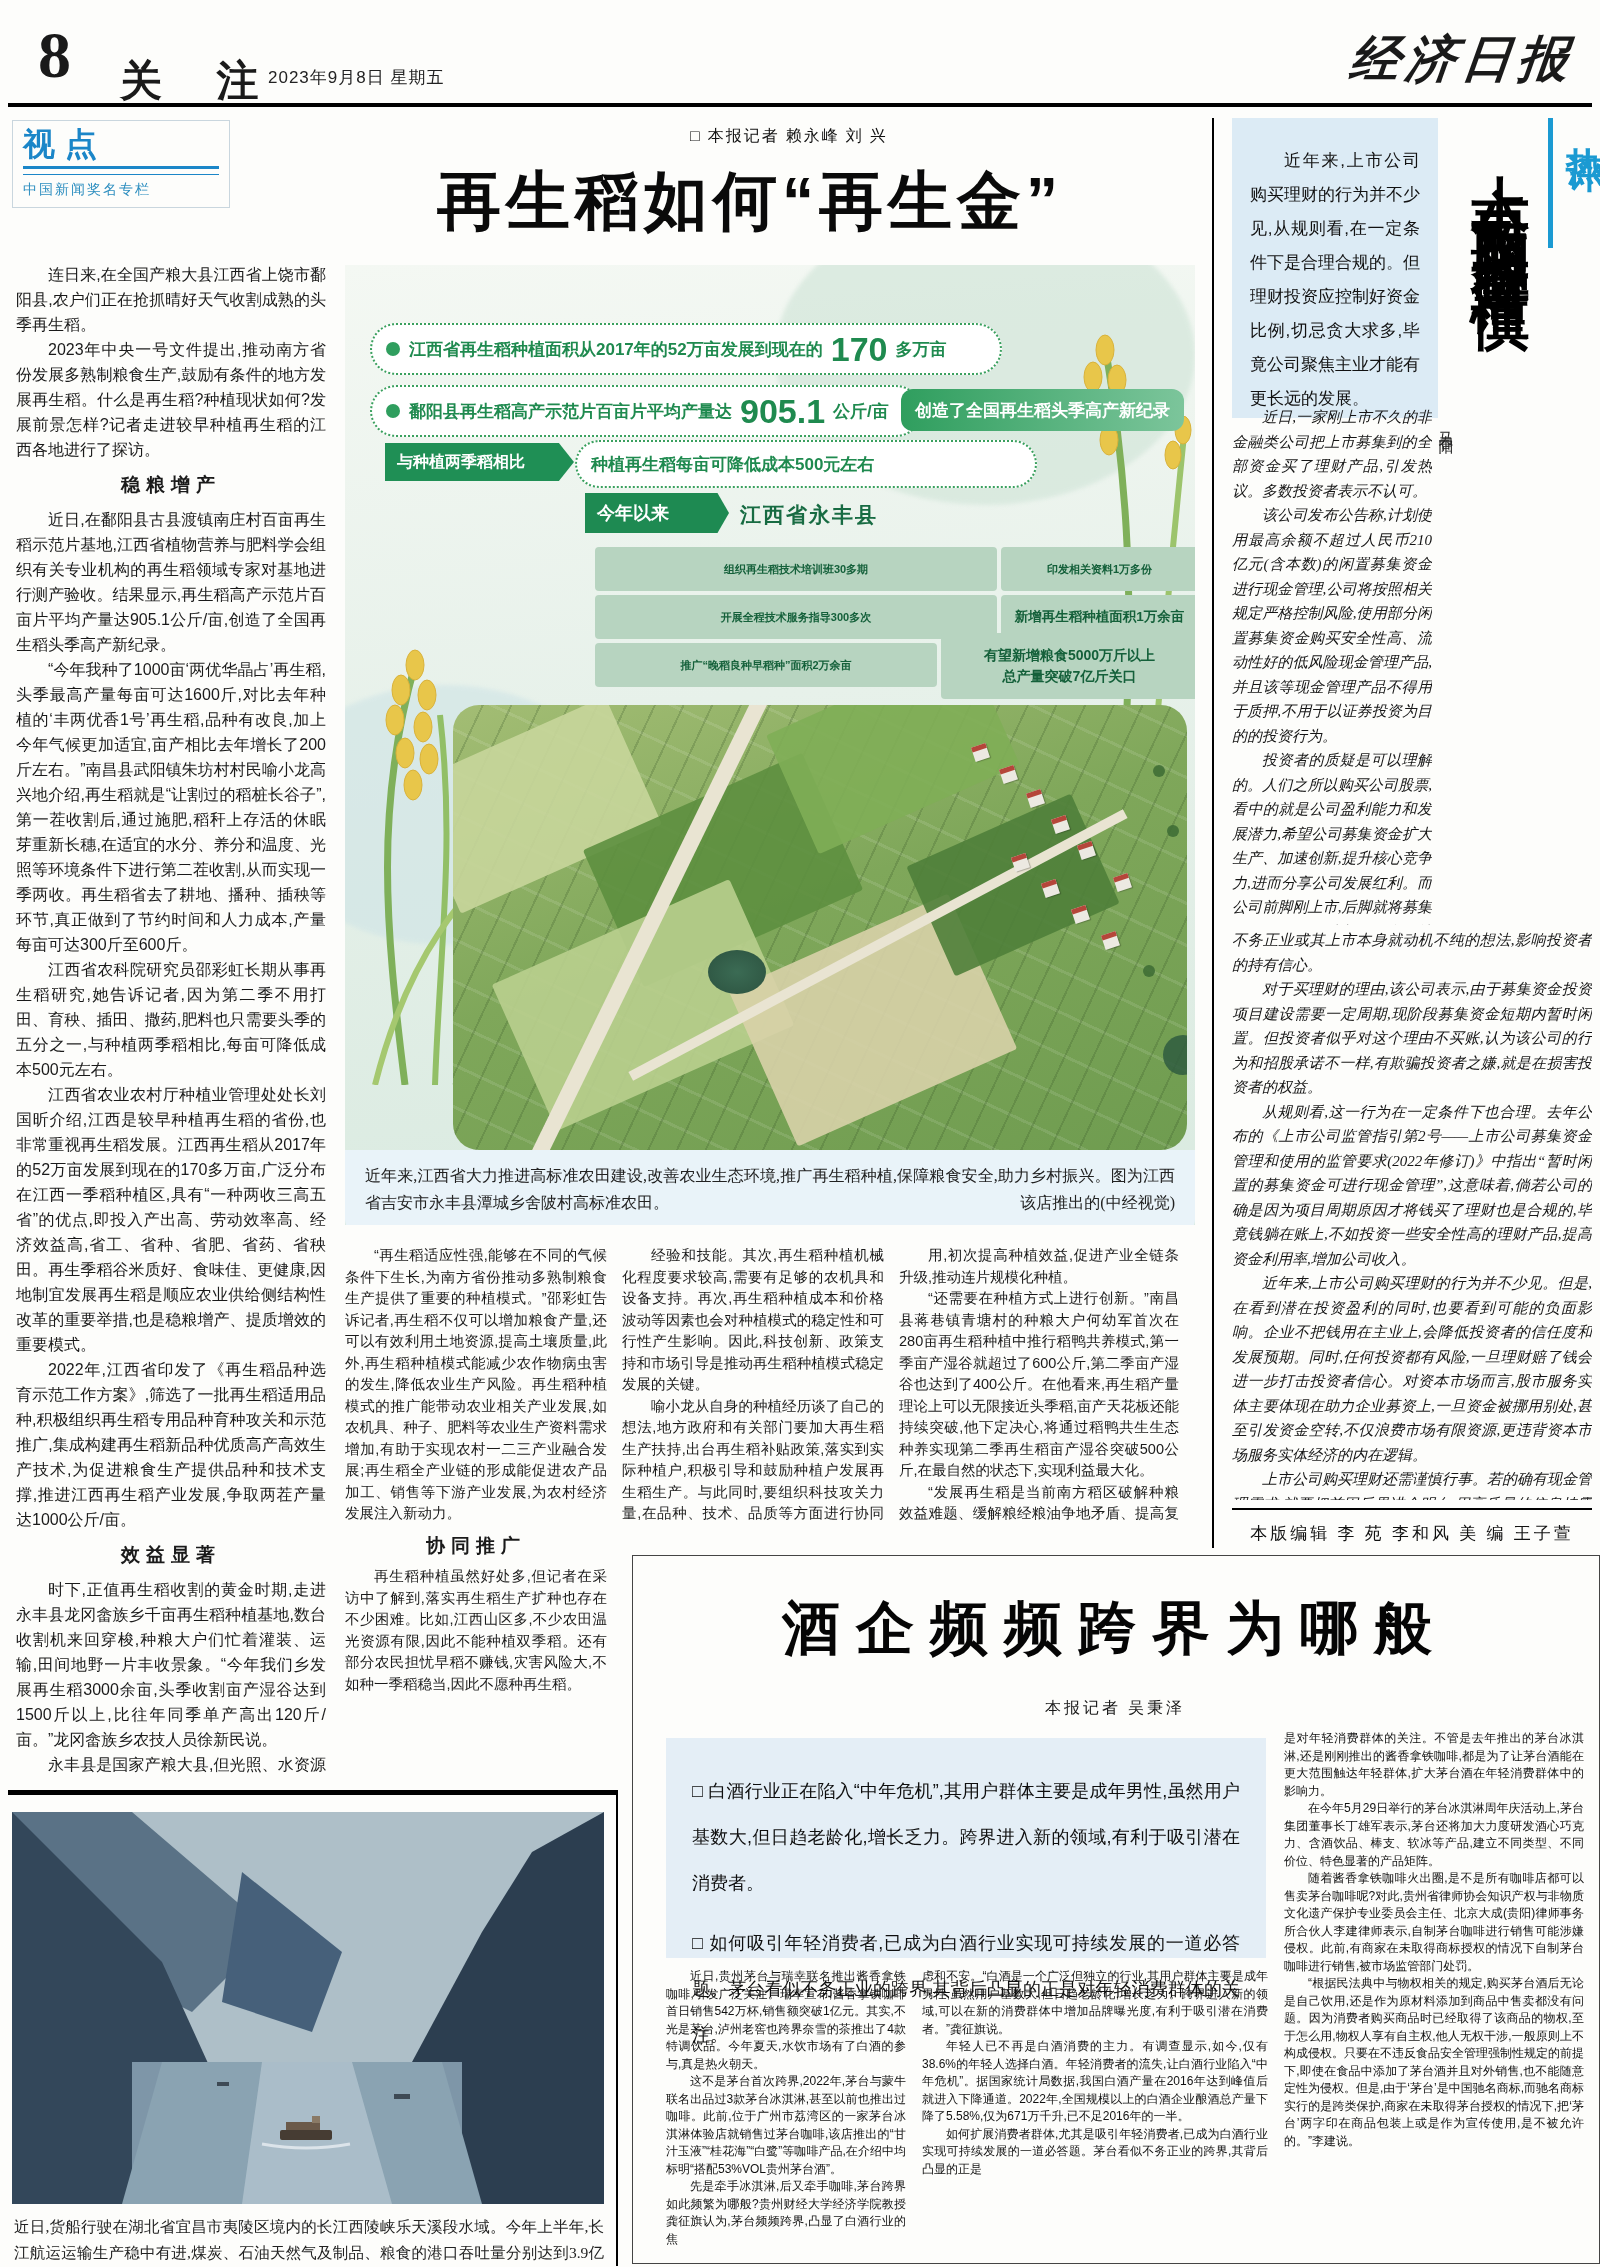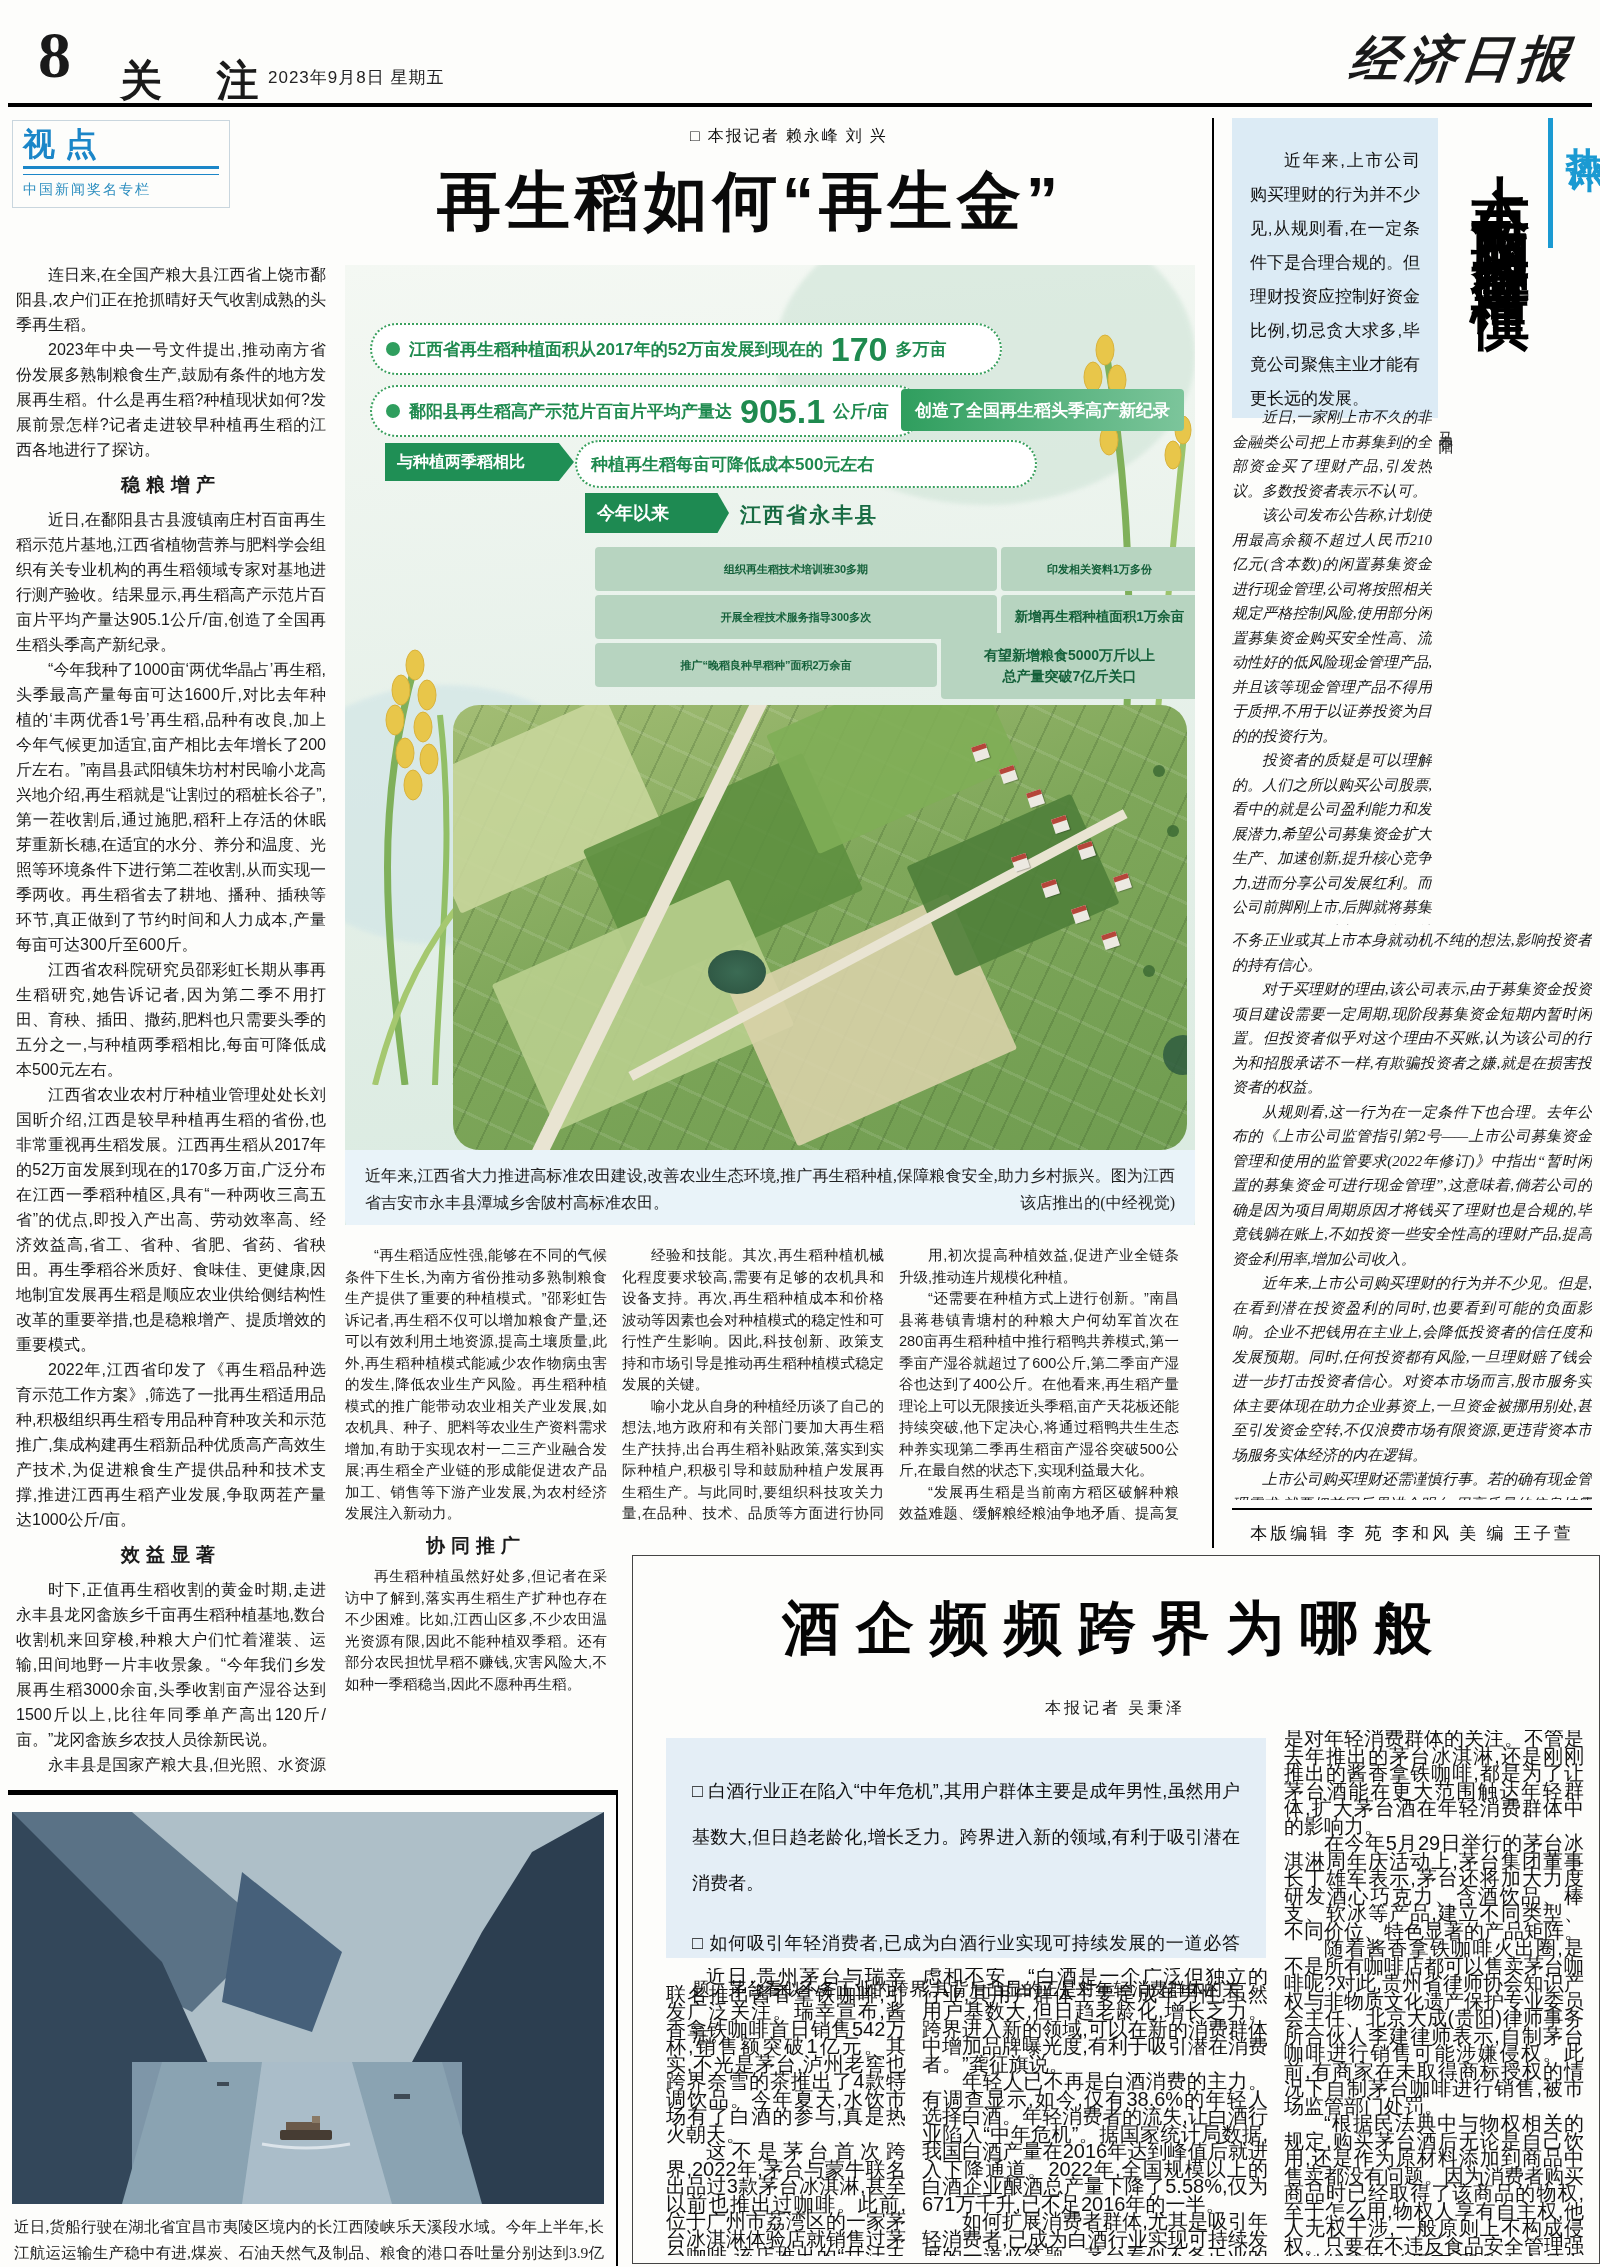--- a/index.html
+++ b/index.html
@@ -32,21 +32,21 @@
   .subhead{font-weight:900;font-size:19px;text-align:center;text-indent:0!important;
            margin:10px 0!important;letter-spacing:6px;}
   
   .info{background:linear-gradient(175deg,#f4f8f3 0%,#e7f1ea 45%,#d9eae0 100%);overflow:hidden;}
   .blob{position:absolute;border-radius:50%;filter:blur(2px);}
   .pill{position:absolute;background:#fff;border:2px dotted #3aa05e;border-radius:26px;
         display:flex;align-items:center;padding:0 14px;color:#1f8a4f;font-weight:900;font-size:17px;white-space:nowrap;}
   .pill .dot{width:14px;height:14px;border-radius:50%;background:#2f9e5e;margin-right:9px;flex:0 0 auto;}
   .pill .big{font-size:34px;line-height:1;margin:0 8px;}
   .ribbon{position:absolute;background:linear-gradient(90deg,#2f9e5e,#7cc59b);color:#fff;font-weight:900;
-          font-size:17px;display:flex;align-items:center;padding:0 14px;border-radius:4px;white-space:nowrap;}
+          font-size:17px;display:flex;align-items:center;padding:0 14px;border-radius:12px;white-space:nowrap;}
   .gtag{position:absolute;background:#1f8f55;color:#fff;font-weight:900;font-size:16px;
         display:flex;align-items:center;padding:0 12px;white-space:nowrap;
         clip-path:polygon(0 0,92% 0,100% 50%,92% 100%,0 100%);}
   .county{position:absolute;color:#176b42;font-weight:900;font-size:21px;letter-spacing:2px;white-space:nowrap;}
   .gbox{position:absolute;background:#b7d4c0;color:#14603a;font-weight:900;font-size:11px;
         display:flex;align-items:center;justify-content:center;text-align:center;border-radius:4px;
         padding:2px 6px;white-space:pre-line;line-height:1.5;}
   
   .aerial{position:absolute;border-radius:26px;overflow:hidden;background:linear-gradient(160deg,#a3bd74,#7fa75a 45%,#6f9c50);}
   .aerial .stripes{position:absolute;inset:0;
@@ -80,21 +80,21 @@
   .editorline{position:absolute;font-family:"Liberation Serif",serif;font-size:17px;letter-spacing:3px;
               text-align:center;color:#111;white-space:nowrap;}
   
   .liquor-box{position:absolute;border:1px solid #444;}
   .l-title{position:absolute;font-family:"Liberation Serif",serif;font-weight:900;font-size:58px;
            letter-spacing:16px;text-align:center;white-space:nowrap;color:#050505;}
   .l-byline{position:absolute;font-family:"Liberation Serif",serif;font-size:16px;letter-spacing:3px;text-align:center;}
   .l-intro{position:absolute;background:#e4eef6;padding:30px 26px;font-size:18px;line-height:46px;
            color:#0e0e0e;text-align:justify;}
   .l-intro p{margin:0 0 14px 0;}
-  .l-col{position:absolute;overflow:hidden;text-align:justify;font-size:20px;line-height:17.5px;color:#111;}
+  .l-col{position:absolute;overflow:hidden;text-align:justify;font-size:12px;line-height:17.5px;color:#111;}
   .l-col p{margin:0;text-indent:2em;}
   
   .river{position:absolute;overflow:hidden;background:linear-gradient(#cdd6da 0%,#aebfc8 30%,#8aa3b2 60%,#7e96a8 100%);}
   .rivercap{position:absolute;font-family:"Liberation Serif",serif;font-size:15.5px;line-height:26px;
             color:#222;text-align:justify;}
   .rivercap .credit{float:right;}
 </style>
 </head>
 <body>
 

